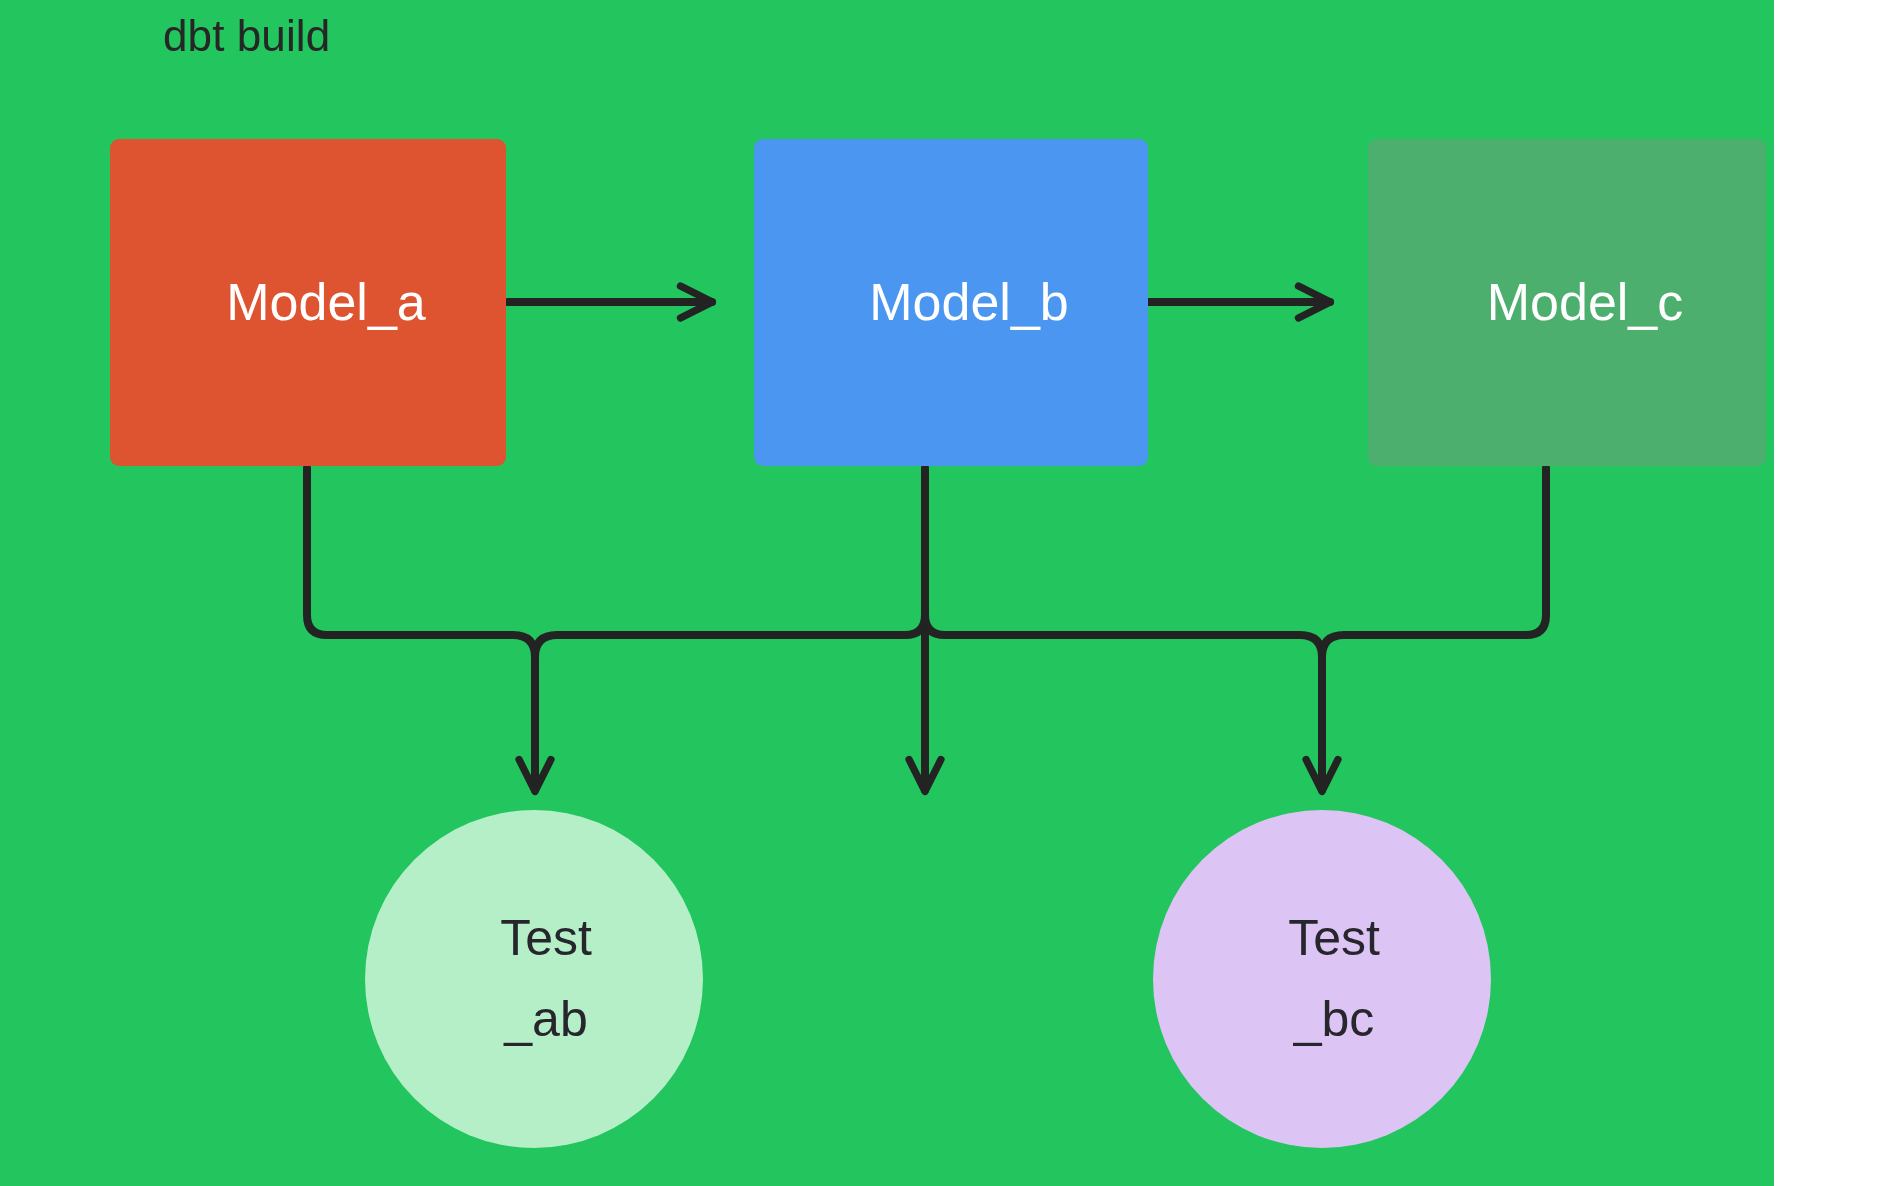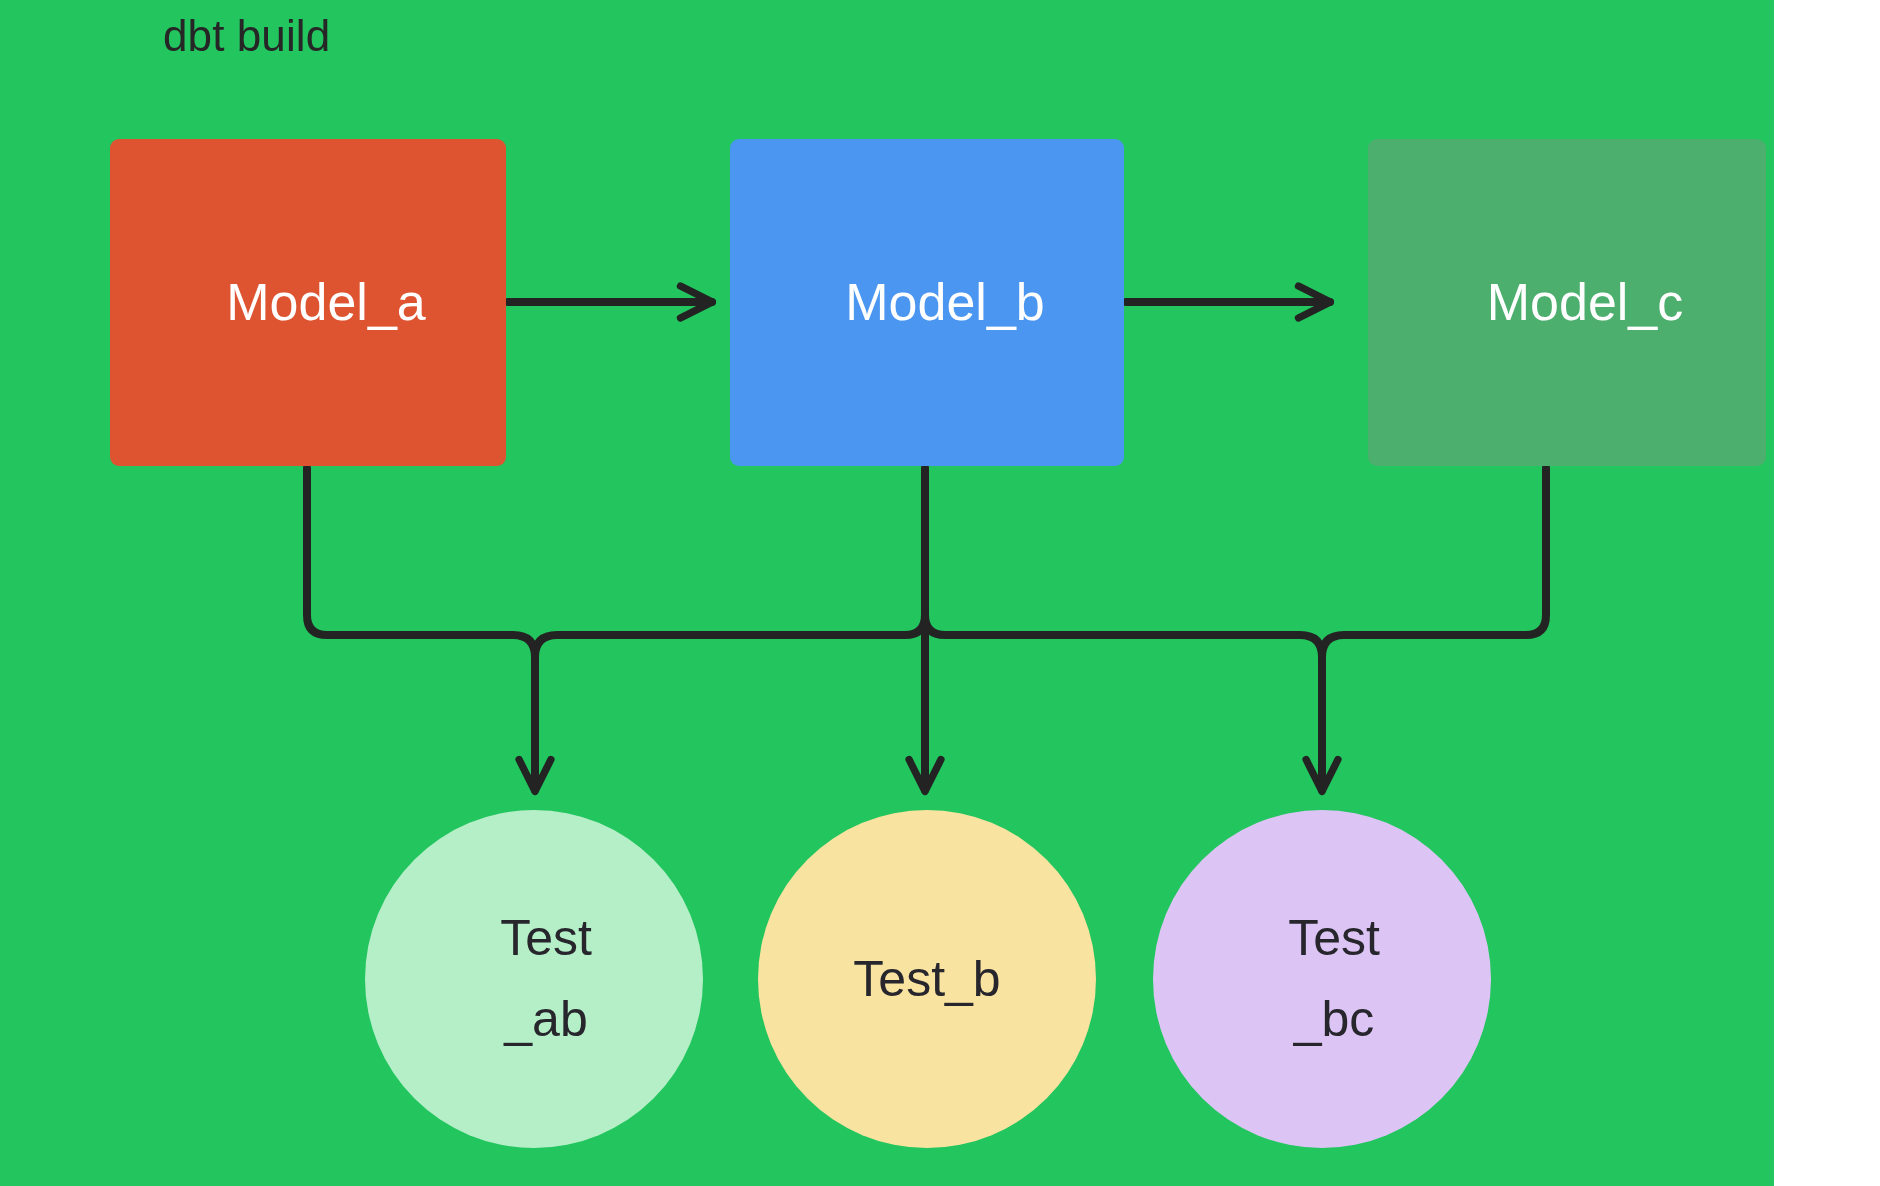--- a/index.html
+++ b/index.html
@@ -62,21 +62,21 @@
     color: #27262c;
     font-size: 50px;
     line-height: 1.62;
     text-align: center;
     white-space: pre-line;
   }
   .test-label.two-line {
     transform: translateX(12px);
   }
   #node-model-a { left: 110px; top: 139px; width: 396px; height: 327px; background: #DE5330; }
-  #node-model-b { left: 730px; top: 139px; width: 394px; height: 327px; background: #4A96F0; }
+  #node-model-b { left: 754px; top: 139px; width: 394px; height: 327px; background: #4A96F0; }
   #node-model-c { left: 1348px; top: 139px; width: 398px; height: 327px; background: #4CAF6E; margin-left: 20px; }
   #node-test-ab { left: 365px; top: 810px; width: 338px; height: 338px; background: #B4EFC8; }
   #node-test-b  { left: 758px; top: 810px; width: 338px; height: 338px; background: #F8E3A0; }
   #node-test-bc { left: 1153px; top: 810px; width: 338px; height: 338px; background: #DCC5F5; }
 </style>
 </head>
 <body>
 
 <div id="stage">
 
@@ -120,22 +120,19 @@
 
   <div class="model-node" id="node-model-c">
     <span class="model-label">Model_c</span>
   </div>
 
   <div class="test-node" id="node-test-ab">
     <span class="test-label two-line">Test
 _ab</span>
   </div>
 
-  <div class="test-node" id="node-test-b">
-    <span class="test-label">Test_b</span>
-  </div>
 
   <div class="test-node" id="node-test-bc">
     <span class="test-label two-line">Test
 _bc</span>
   </div>
 
 </div>
 
 </body></html>

